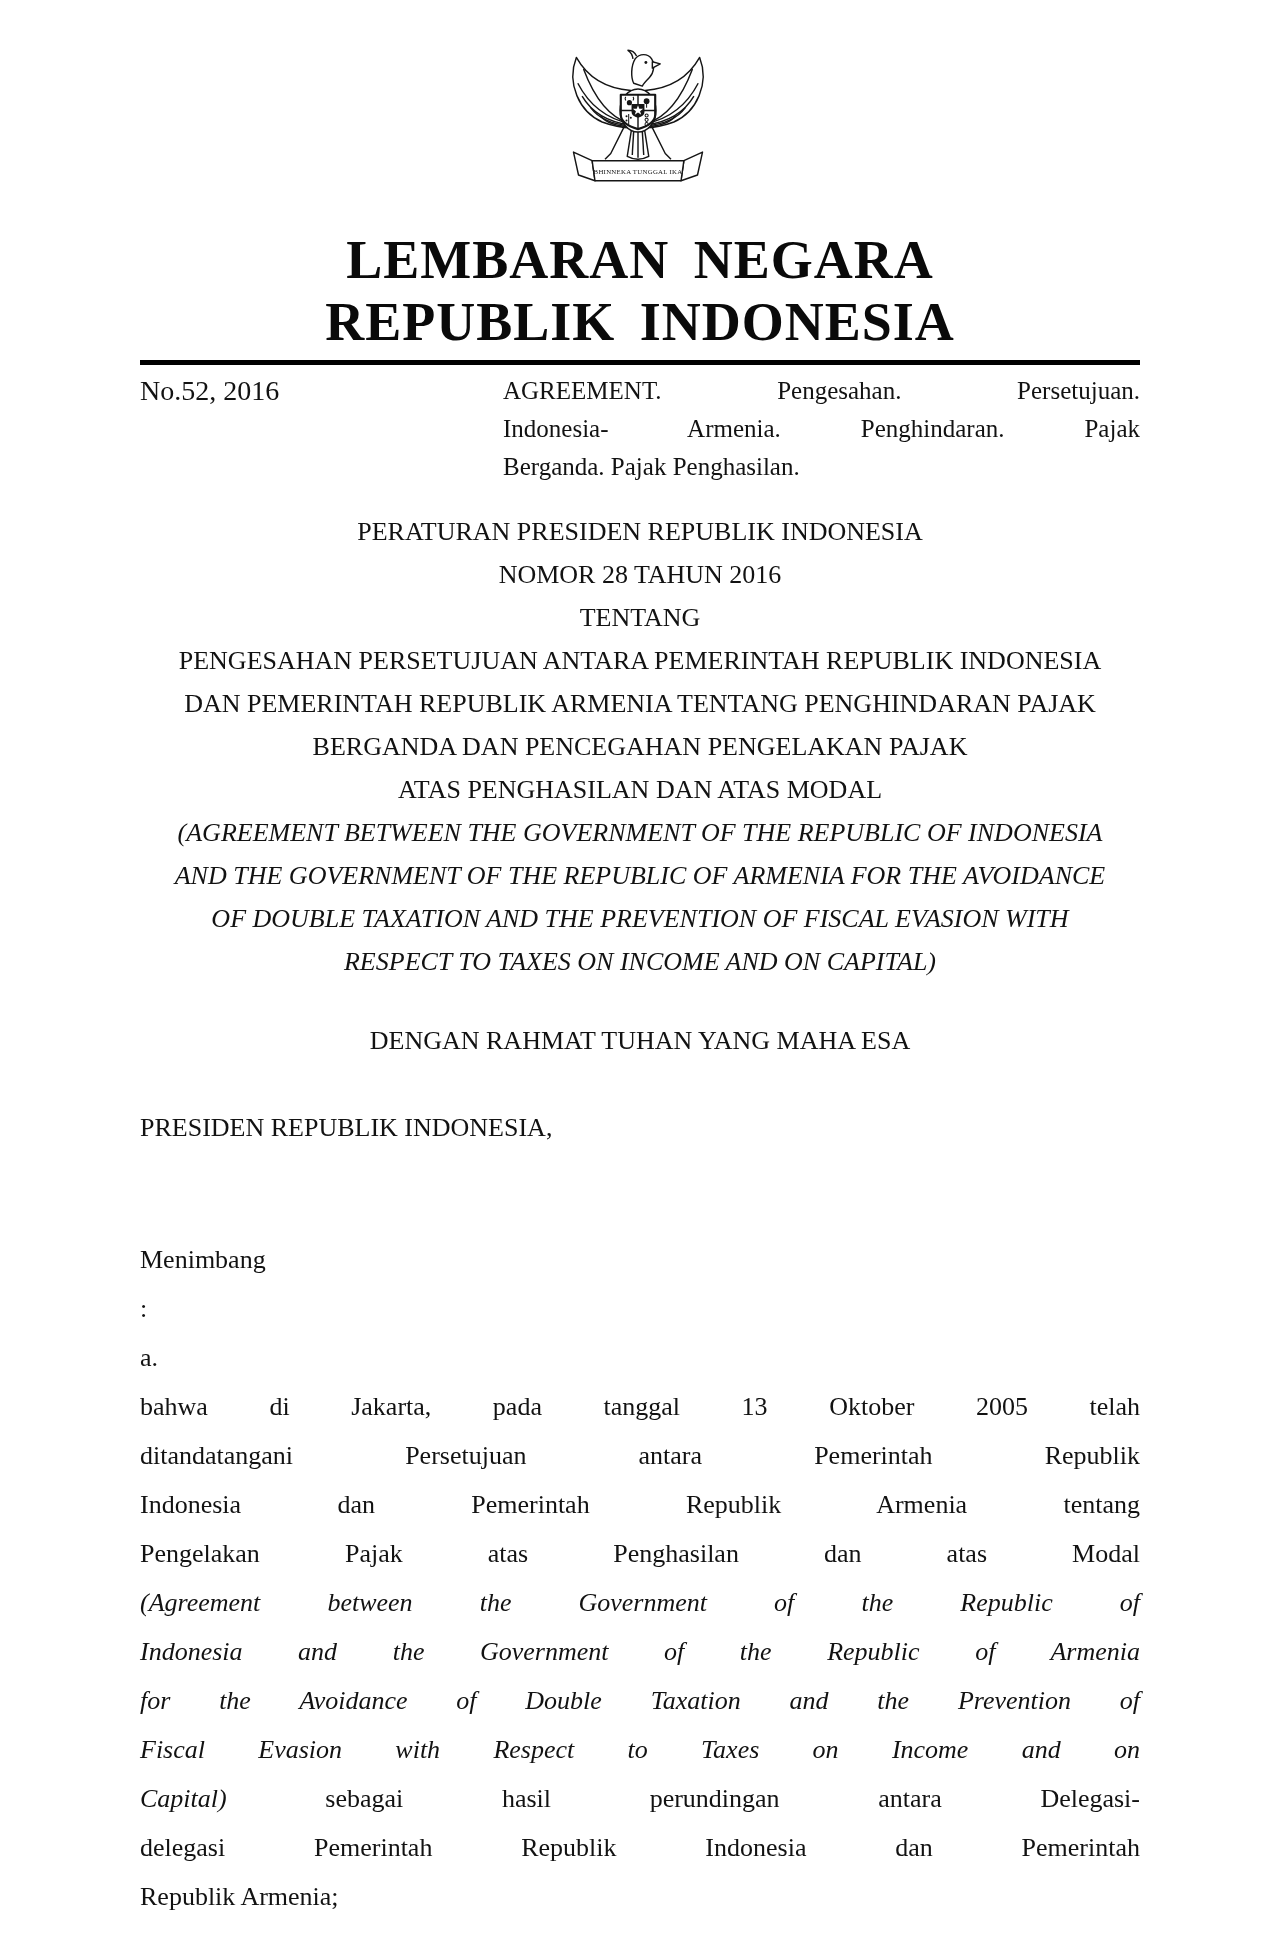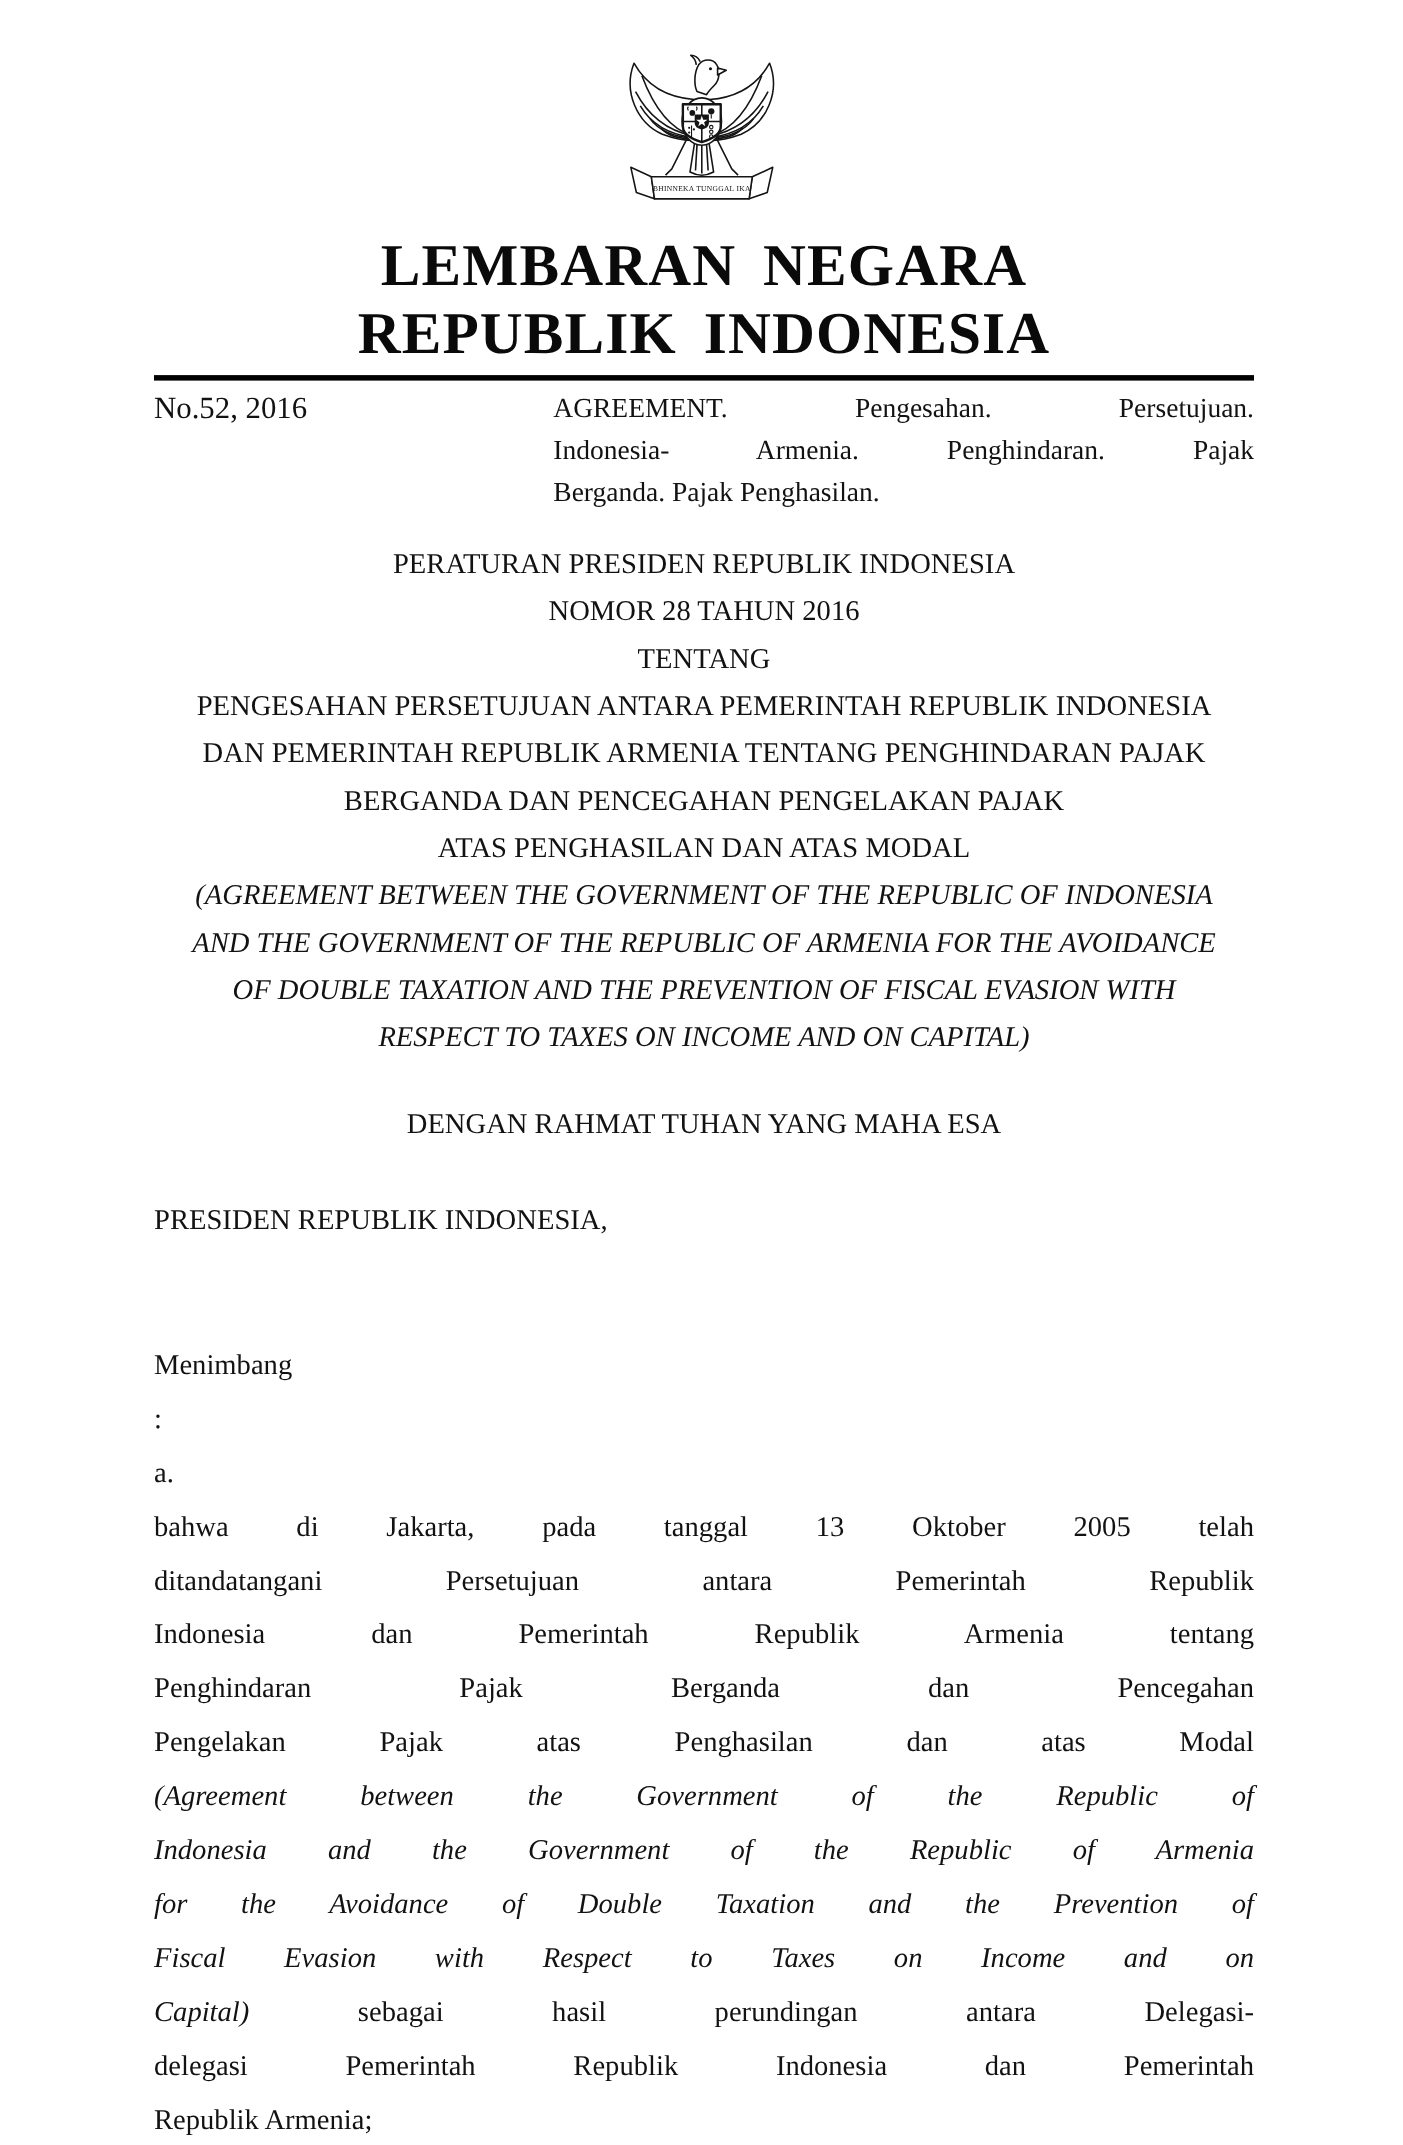--- a/index.html
+++ b/index.html
@@ -12,21 +12,21 @@
     color:#121212;
     overflow:hidden;
   }
   .content{margin-left:140px;margin-right:135px;width:1000px;}
 
   
   .emblem-wrap{padding-top:46px;text-align:center;height:162px;}
   .emblem-wrap svg{display:inline-block;}
 
   
-  .masthead{margin-top:2px;text-align:center;font-weight:bold;
+  .masthead{margin-top:21px;text-align:center;font-weight:bold;
     font-size:54px;line-height:62px;letter-spacing:1px;word-spacing:10px;color:#0a0a0a;}
   .rule{margin-top:7px;height:5px;background:#000;}
 
   
   .header-row{display:flex;margin-top:7px;}
   .gazette-number{width:363px;font-size:28px;line-height:38px;}
   .gazette-subject{flex:1;font-size:25px;line-height:38px;}
   .jline{text-align:justify;text-align-last:justify;}
   .jline.last{text-align-last:left;}
 
@@ -151,21 +151,20 @@
     <div class="issuer">PRESIDEN REPUBLIK INDONESIA,</div>
 
     <div class="considering">
       <div class="c-label">Menimbang</div>
       <div class="c-colon">:</div>
       <div class="c-letter">a.</div>
       <div class="c-body">
         <div class="jline">bahwa di Jakarta, pada tanggal 13 Oktober 2005 telah</div>
         <div class="jline">ditandatangani Persetujuan antara Pemerintah Republik</div>
         <div class="jline">Indonesia dan Pemerintah Republik Armenia tentang</div>
-        <div class="jline">Penghindaran Pajak Berganda dan Pencegahan</div>
         <div class="jline">Pengelakan Pajak atas Penghasilan dan atas Modal</div>
         <div class="jline it">(Agreement between the Government of the Republic of</div>
         <div class="jline it">Indonesia and the Government of the Republic of Armenia</div>
         <div class="jline it">for the Avoidance of Double Taxation and the Prevention of</div>
         <div class="jline it">Fiscal Evasion with Respect to Taxes on Income and on</div>
         <div class="jline"><span class="it">Capital)</span> <span>sebagai hasil perundingan antara Delegasi-</span></div>
         <div class="jline">delegasi Pemerintah Republik Indonesia dan Pemerintah</div>
         <div class="jline last">Republik Armenia;</div>
       </div>
     </div>

